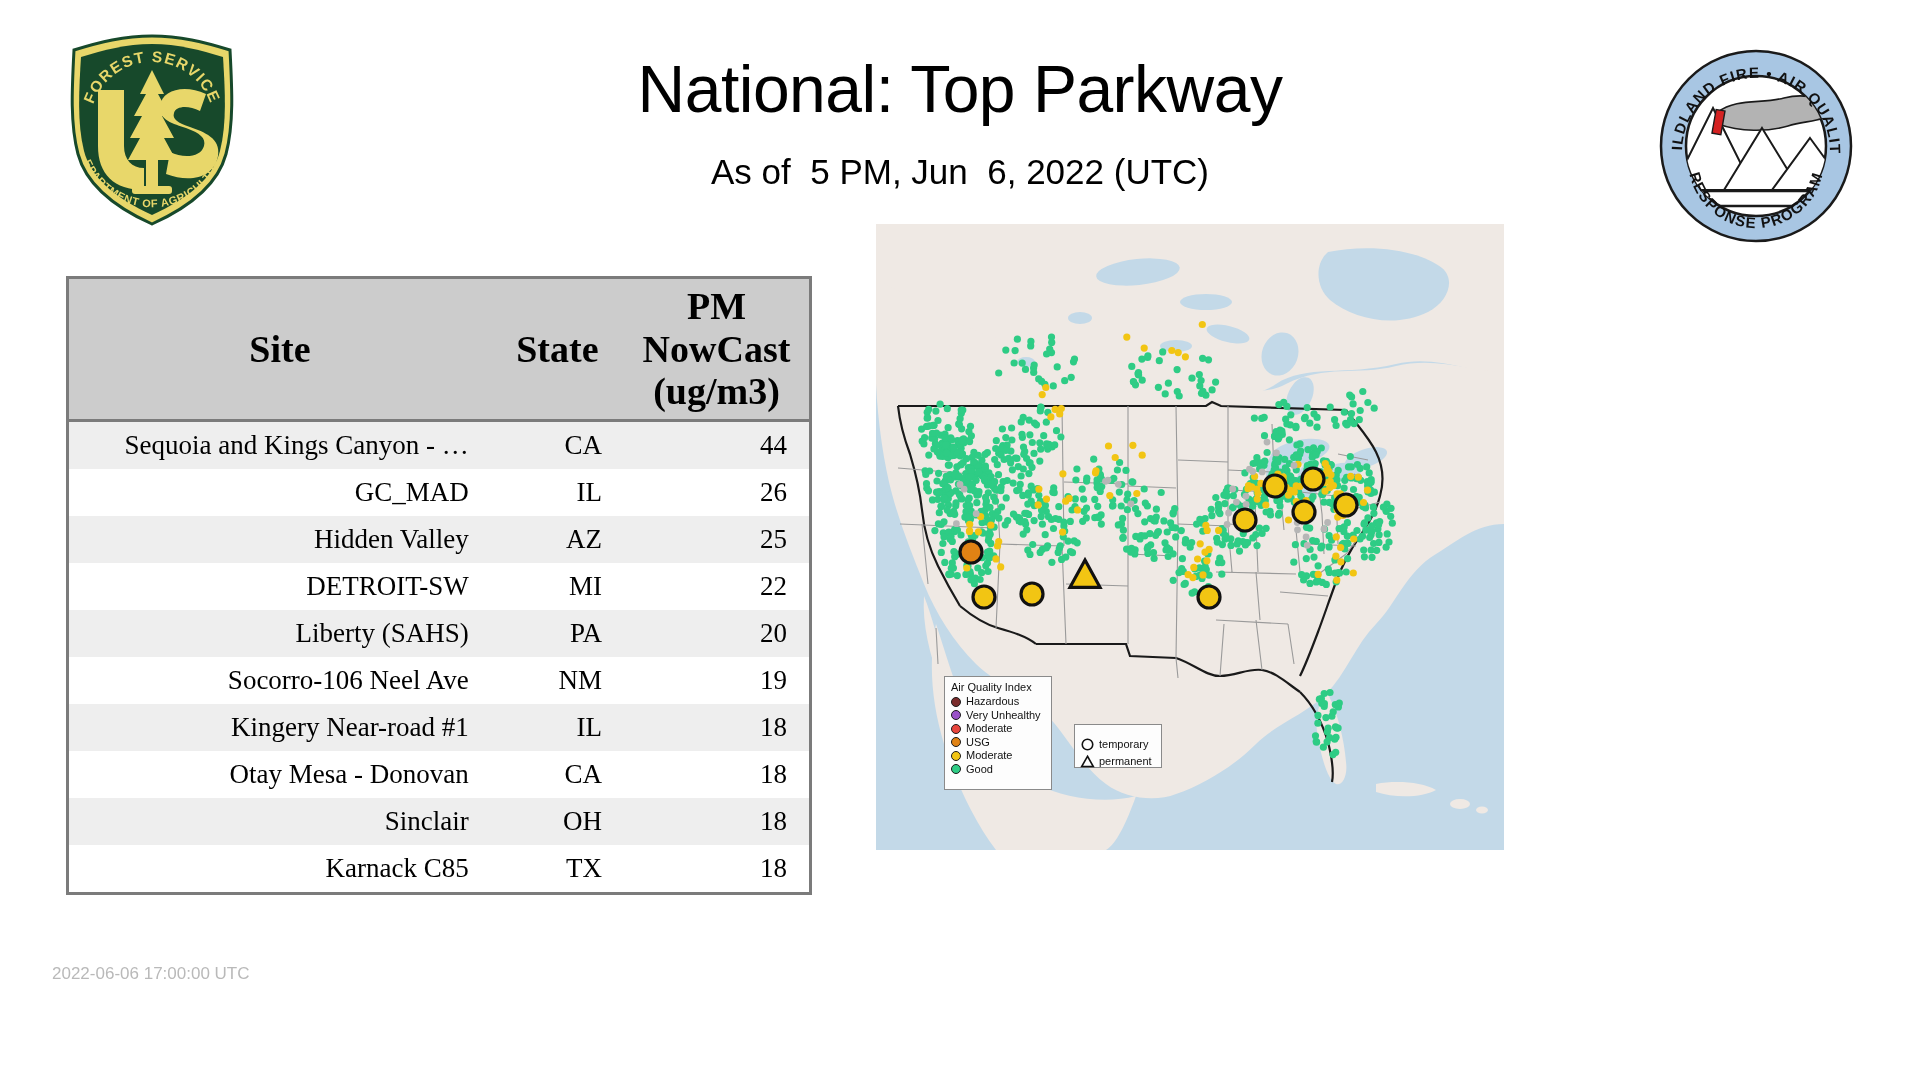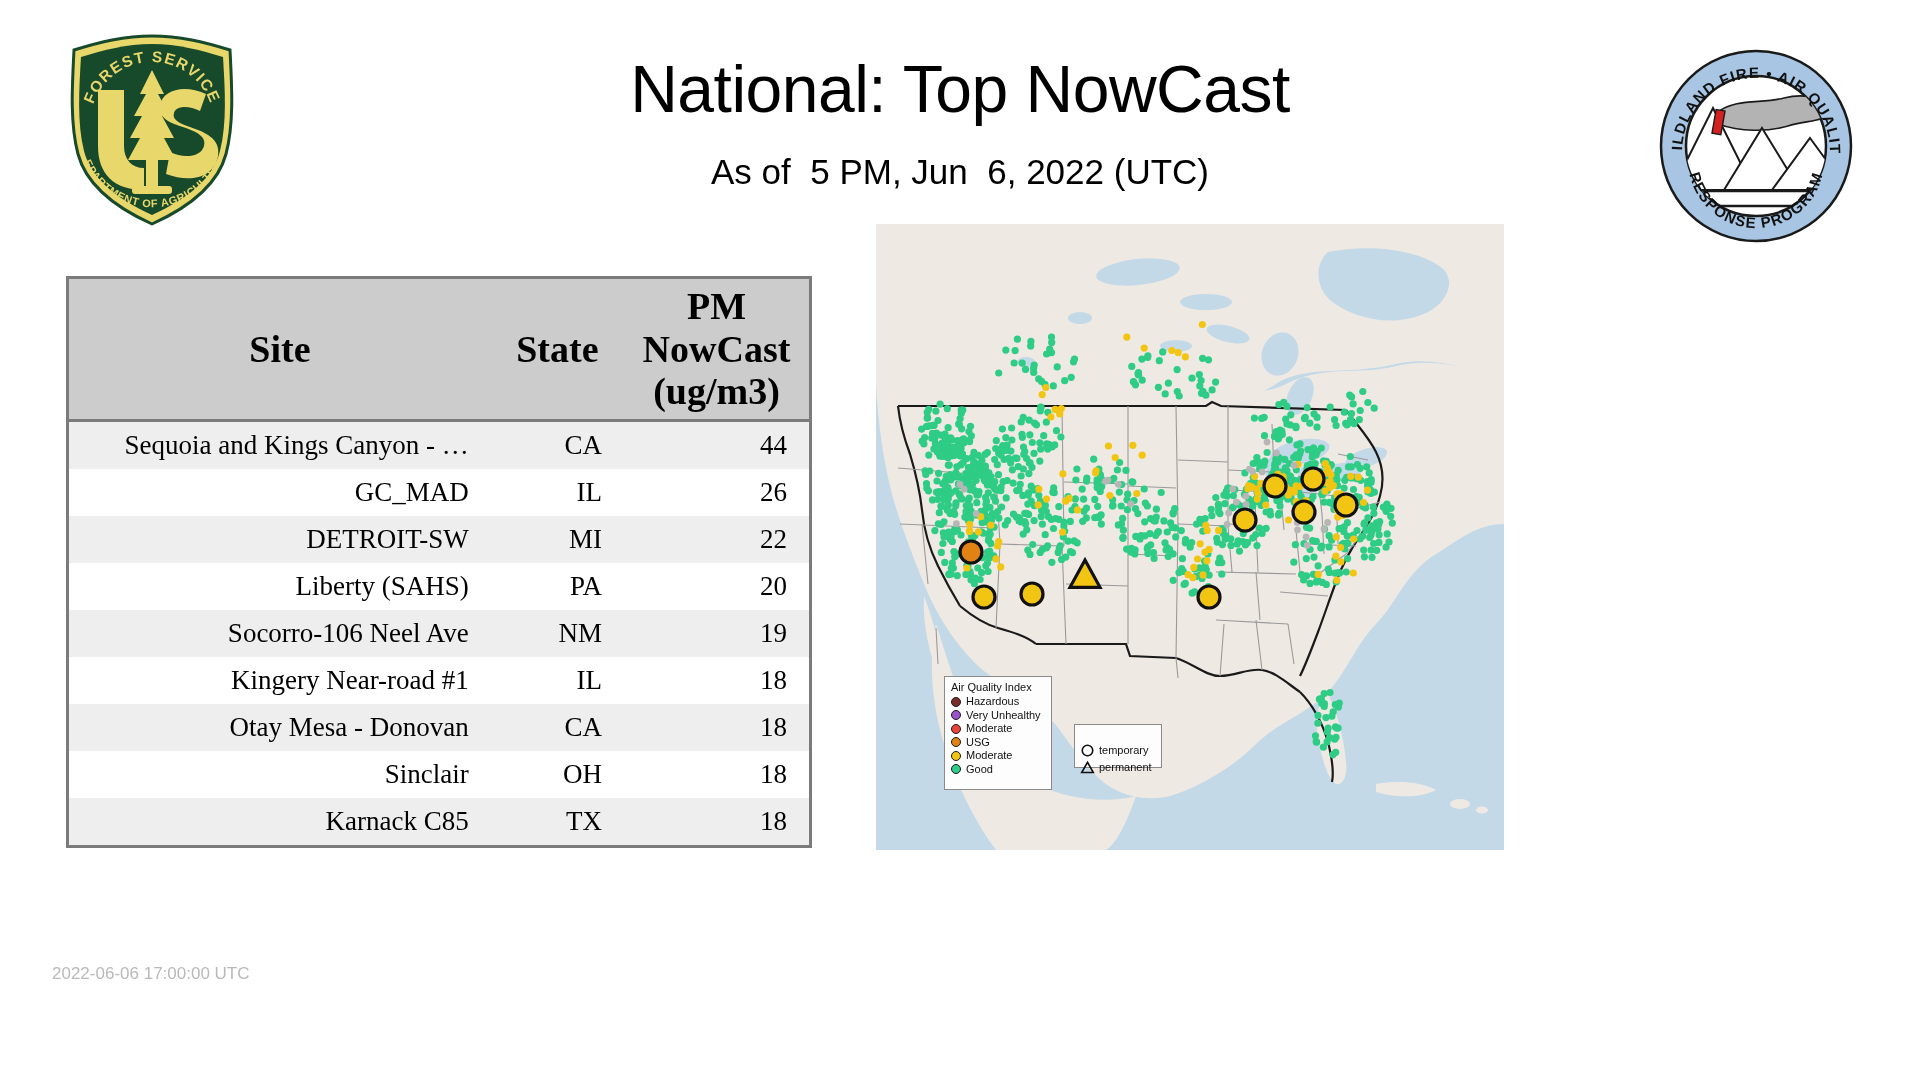--- a/index.html
+++ b/index.html
@@ -168,21 +168,21 @@
     color: #111;
     white-space: nowrap;
     line-height: 1;
   }
 
   #legend-shape {
     left: 198px;
     top: 500px;
     width: 88px;
     height: 44px;
-    padding: 17px 5px;
+    padding: 11px 5px;
   }
   #legend-shape .legend-row {
     display: flex;
     align-items: center;
     height: 17px;
   }
   #legend-shape .shape-glyph {
     width: 15px;
     height: 15px;
     margin-right: 4px;
@@ -255,21 +255,21 @@
     </g>
     <text font-family="'Liberation Sans', sans-serif" font-size="15" font-weight="600" fill="#111" letter-spacing="1.2">
       <textPath href="#wfTop" startOffset="50%" text-anchor="middle">WILDLAND FIRE • AIR QUALITY</textPath>
     </text>
     <text font-family="'Liberation Sans', sans-serif" font-size="15" font-weight="600" fill="#111" letter-spacing="1.2">
       <textPath href="#wfBot" startOffset="50%" text-anchor="middle">RESPONSE PROGRAM</textPath>
     </text>
   </svg>
 </div>
 
-<div id="page-title">National: Top NowCast</div>
+<div id="page-title">National: Top Parkway</div>
 <div id="page-subtitle">As of  5 PM, Jun  6, 2022 (UTC)</div>
 
 <div id="table-wrap">
   <table class="nowcast">
     <colgroup>
         <col class="c-site">
         <col class="c-state">
         <col class="c-pm">
       </colgroup>
     <thead>
@@ -286,20 +286,25 @@
     <tbody id="nowcast-body">
         <tr>
           <td>Sequoia and Kings Canyon - …</td>
           <td>CA</td>
           <td>44</td>
         </tr>
         <tr>
           <td>GC_MAD</td>
           <td>IL</td>
           <td>26</td>
+        </tr>
+        <tr>
+          <td>Hidden Valley</td>
+          <td>AZ</td>
+          <td>25</td>
         </tr>
         <tr>
           <td>DETROIT-SW</td>
           <td>MI</td>
           <td>22</td>
         </tr>
         <tr>
           <td>Liberty (SAHS)</td>
           <td>PA</td>
           <td>20</td>

